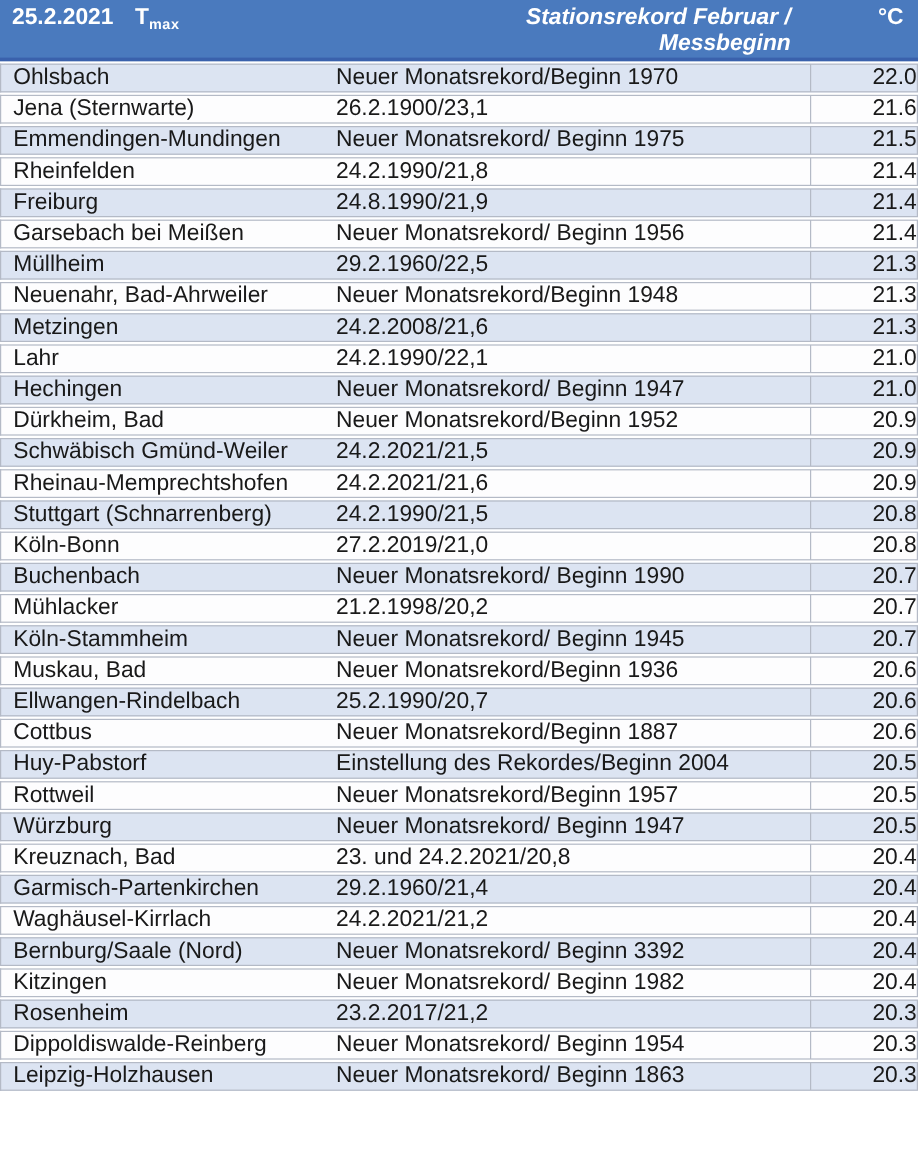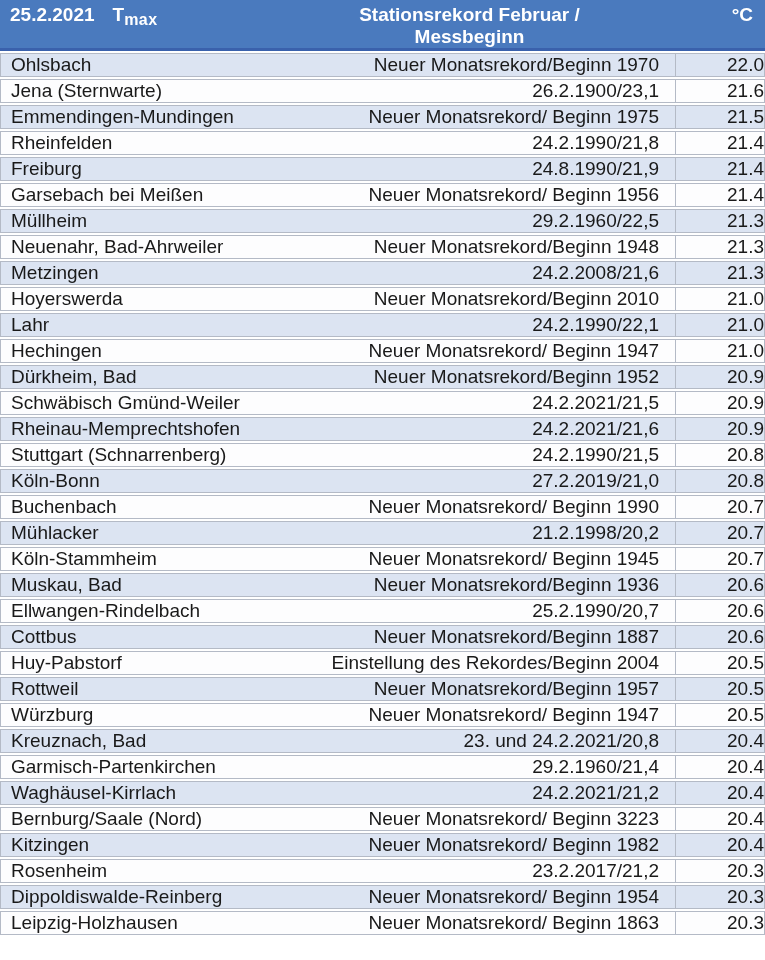--- a/index.html
+++ b/index.html
@@ -27,39 +27,39 @@
     color: #ffffff;
     font-weight: bold;
     font-size: 19px;
     line-height: 22px;
     vertical-align: top;
     height: 48px;
     padding: 4px 0 0 0;
     border-bottom: 3px solid #3a61ac;
   }
   th.station { text-align: left; padding-left: 10px; }
-  th.record  { padding-right: 16px; }
+  th.record  { text-align: right; padding-right: 16px; font-style: italic; }
   th.unit    { text-align: right; padding-right: 12px; }
   th .line   { display: block; }
   .tmax { margin-left: 18px; }
-  .tmax sub { font-size: 16px; vertical-align: -4px; letter-spacing: 0.5px; }
+  .tmax sub { font-size: 12px; vertical-align: -4px; letter-spacing: 0.5px; }
 
   tbody td {
     font-size: 19px;
     color: #191919;
     height: 22px;
     line-height: 22px;
     padding: 0;
     border-top: 1px solid #b4bac6;
     border-bottom: 1px solid #b4bac6;
     white-space: nowrap;
     overflow: hidden;
   }
   td.station { padding-left: 10px; border-left: 1px solid #b4bac6; }
-  td.record  { text-align: right; padding-right: 16px; margin-top: 36px; }
+  td.record  { text-align: left; padding-right: 16px; margin-top: 36px; }
   td.temp    { text-align: right; 
                border-left: 1px solid #b4bac6; border-right: 1px solid #b4bac6; }
 
   tbody tr:nth-child(odd)  td { background: #dce4f2; }
   tbody tr:nth-child(even) td { background: #fdfdfe; }
 </style>
 </head>
 <body>
 
 <div class="page">
@@ -121,25 +121,20 @@
     <td class="station">Neuenahr, Bad-Ahrweiler</td>
     <td class="record">Neuer Monatsrekord/Beginn 1948</td>
     <td class="temp">21.3</td>
   </tr>
         <tr>
     <td class="station">Metzingen</td>
     <td class="record">24.2.2008/21,6</td>
     <td class="temp">21.3</td>
   </tr>
         <tr>
-    <td class="station">Hoyerswerda</td>
-    <td class="record">Neuer Monatsrekord/Beginn 2010</td>
-    <td class="temp">21.0</td>
-  </tr>
-        <tr>
     <td class="station">Lahr</td>
     <td class="record">24.2.1990/22,1</td>
     <td class="temp">21.0</td>
   </tr>
         <tr>
     <td class="station">Hechingen</td>
     <td class="record">Neuer Monatsrekord/ Beginn 1947</td>
     <td class="temp">21.0</td>
   </tr>
         <tr>
@@ -222,21 +217,21 @@
     <td class="record">29.2.1960/21,4</td>
     <td class="temp">20.4</td>
   </tr>
         <tr>
     <td class="station">Waghäusel-Kirrlach</td>
     <td class="record">24.2.2021/21,2</td>
     <td class="temp">20.4</td>
   </tr>
         <tr>
     <td class="station">Bernburg/Saale (Nord)</td>
-    <td class="record">Neuer Monatsrekord/ Beginn 3223</td>
+    <td class="record">Neuer Monatsrekord/ Beginn 3392</td>
     <td class="temp">20.4</td>
   </tr>
         <tr>
     <td class="station">Kitzingen</td>
     <td class="record">Neuer Monatsrekord/ Beginn 1982</td>
     <td class="temp">20.4</td>
   </tr>
         <tr>
     <td class="station">Rosenheim</td>
     <td class="record">23.2.2017/21,2</td>

